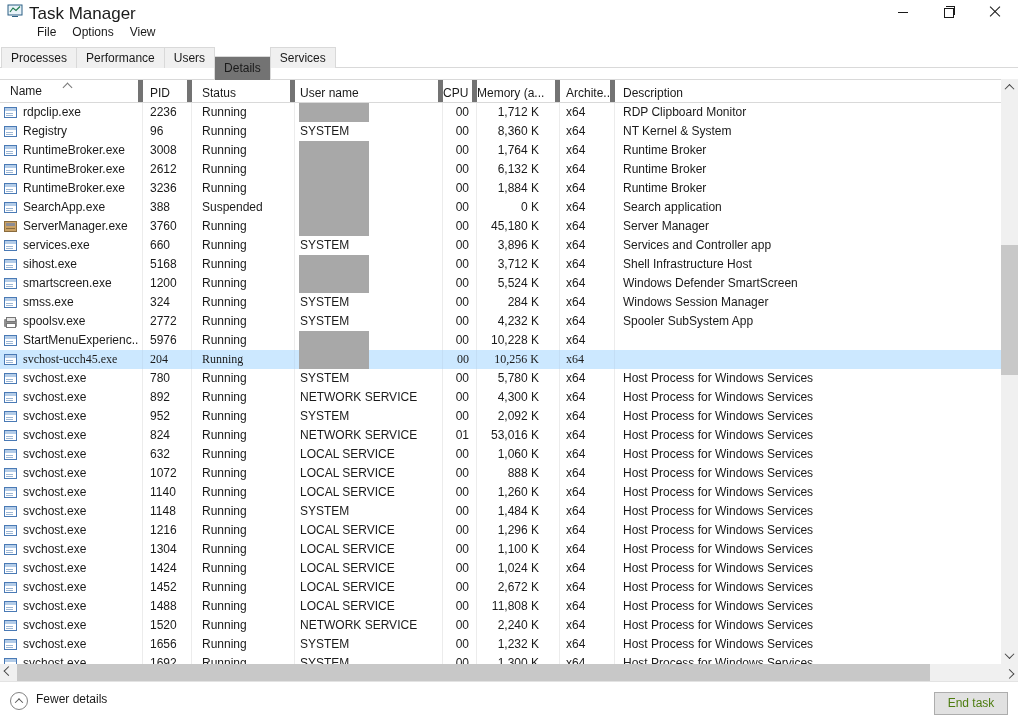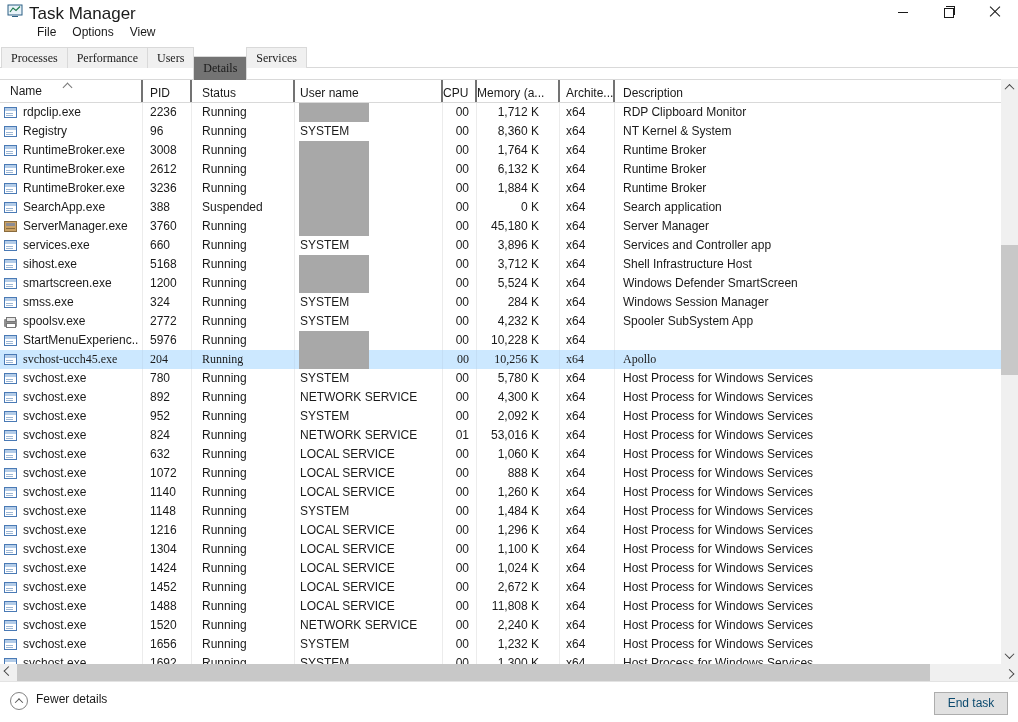--- a/index.html
+++ b/index.html
@@ -20,29 +20,29 @@
   .glyph-close::before{transform:rotate(45deg);}
   .glyph-close::after{transform:rotate(-45deg);}
 
   
   .menubar{position:absolute;top:22px;left:0;height:20px;display:flex;align-items:center;padding-left:9px;margin-left:28px;}
   .menu-item{margin-right:16px;}
 
   
   .tabstrip{position:absolute;top:44px;left:0;width:100%;height:24px;}
   .tabline{position:absolute;left:0;right:0;bottom:0;height:1px;background:#d9d9d9;}
-  .tabs-inner{position:absolute;left:1px;top:0;display:flex;align-items:flex-start;font-family:Liberation Serif, serif;}
+  .tabs-inner{position:absolute;left:1px;top:0;display:flex;align-items:flex-start;}
   .tab{box-sizing:border-box;border:1px solid #d9d9d9;border-bottom:none;background:#f0f0f0;
        height:21px;line-height:20px;padding:0 9px;margin-top:3px;margin-right:-1px;position:relative;z-index:1;white-space:nowrap;}
   .tab.active{height:24px;line-height:23px;margin-top:12px;background:#737373;z-index:3;}
 
   
   .thead{position:absolute;top:79px;left:0;width:1001px;height:24px;box-sizing:border-box;
          border-top:1px solid #d9d9d9;border-bottom:1px solid #d9d9d9;display:flex;background:#fff;}
-  .hcell{box-sizing:border-box;border-right:2px solid #737373;height:100%;line-height:26px;
+  .hcell{box-sizing:border-box;border-right:5px solid #737373;height:100%;line-height:26px;
          white-space:nowrap;overflow:hidden;position:relative;color:#1a1a1a;}
   .sort-arrow{position:absolute;left:64px;top:4px;width:6px;height:6px;
               border-left:1px solid #777;border-top:1px solid #777;transform:rotate(45deg);}
   .tbody{position:absolute;top:103px;left:0;width:1001px;height:561px;overflow:hidden;background:#fff;}
   .row{display:flex;height:19px;line-height:19px;background:#fff;}
   .row.selected{background:#cce8ff;}
   .cell{box-sizing:border-box;padding:0 4px;white-space:nowrap;overflow:hidden;border-right:1px solid #ececec;}
   .row.selected .cell{border-right-color:rgba(0,0,0,0.04);font-family:Liberation Serif, serif;}
   .c-name{width:143px;padding-left:4px;display:flex;align-items:center;}
   .c-pid{width:49px;padding-left:7px;}
@@ -82,21 +82,21 @@
   .chev.down{transform:rotate(-135deg) translate(1px,1px);}
   .chev.left{transform:rotate(-45deg) translate(1px,-1px);}
   .chev.right{transform:rotate(135deg) translate(1px,-1px);}
 
   
   .footer{position:absolute;top:681px;left:0;right:0;height:41px;border-top:1px solid #e3e3e3;background:#fff;}
   .fewer{position:absolute;left:10px;top:10px;display:flex;align-items:flex-start;cursor:default;}
   .fewer-circle{width:18px;height:18px;border:1px solid #838383;border-radius:50%;display:flex;align-items:center;justify-content:center;margin-right:8px;box-sizing:border-box;}
   .fewer-circle .chev{border-color:#555;transform:rotate(45deg) translate(1px,1px);width:5px;height:5px;}
   .endtask{position:absolute;right:10px;top:10px;width:74px;height:23px;background:#e1e1e1;border:1px solid #adadad;
-           box-sizing:border-box;text-align:center;line-height:21px;font-size:12px;color:#0c4a6e;}
+           box-sizing:border-box;text-align:center;line-height:21px;font-size:12px;color:#4d7c0f;}
 </style>
 </head>
 <body>
 
 <div class="window">
 
   <div class="titlebar">
     <svg class="app-icon" viewBox="0 0 16 16">
       <rect x="1" y="2" width="14" height="10" fill="#e9f3f9" stroke="#2b5f84" stroke-width="1"></rect>
       <polyline points="3,9 6,5 9,7.5 13,3.5" fill="none" stroke="#1f7a4d" stroke-width="1.2"></polyline>
@@ -340,21 +340,20 @@
           <span class="ntext">svchost-ucch45.exe</span>
         </div>
         <div class="cell c-pid">204</div>
         <div class="cell c-status">Running</div>
         <div class="cell c-user">
           <span class="redaction"></span>
         </div>
         <div class="cell c-cpu">00</div>
         <div class="cell c-mem">10,256 K</div>
         <div class="cell c-arch">x64</div>
-        <div class="cell c-desc">Apollo</div>
       </div>
       <div class="row">
         <div class="cell c-name">
           <span class="picon icon-app"></span>
           <span class="ntext">svchost.exe</span>
         </div>
         <div class="cell c-pid">780</div>
         <div class="cell c-status">Running</div>
         <div class="cell c-user">SYSTEM</div>
         <div class="cell c-cpu">00</div>

